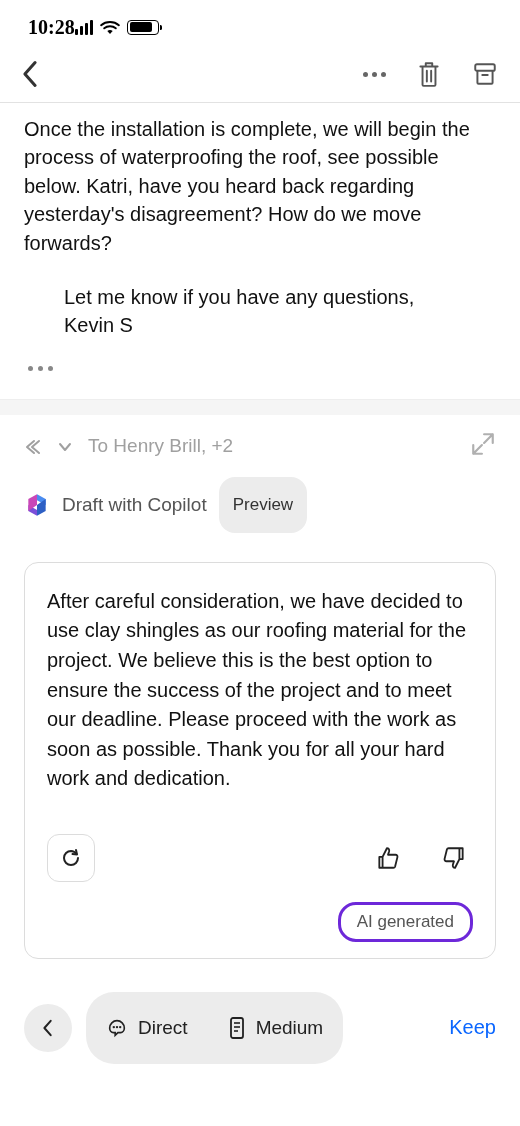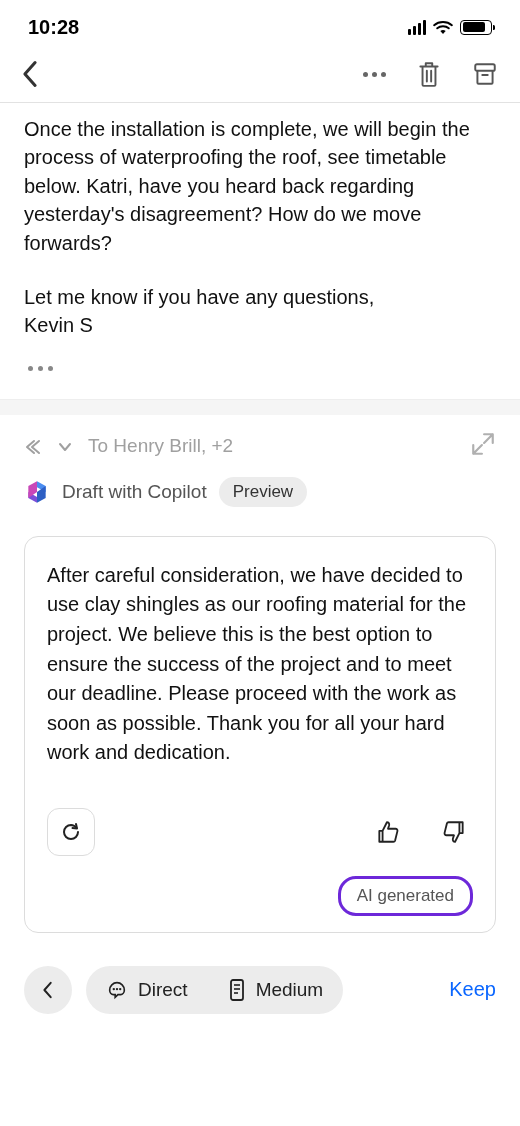--- a/index.html
+++ b/index.html
@@ -6,24 +6,25 @@
     body {
       font-family: -apple-system, BlinkMacSystemFont, "Segoe UI", Helvetica, Arial, sans-serif;
       width: 520px;
       height: 1126px;
       background: #fff;
       color: #000;
       overflow: hidden;
     }
     .statusbar {
       display: flex;
-      justify-content: space-between;
+      justify-content: flex-start;
       align-items: center;
       padding: 10px 28px 4px;
       height: 48px;
+      font-family: Liberation Serif, serif;
     }
     .time {
       font-size: 20px;
       font-weight: 600;
     }
     .right-icons {
       display: flex;
       align-items: center;
       gap: 6px;
     }
@@ -60,21 +61,21 @@
     .nav-dots { display: flex; gap: 4px; }
     .nav-dots span { width: 5px; height: 5px; background: #666; border-radius: 50%; }
 
     .email-body {
       padding: 12px 24px 8px 24px;
       font-size: 20px;
       line-height: 1.42;
       color: #111;
     }
     .email-body p { margin-bottom: 26px; }
-    .email-body p:last-of-type { margin-bottom: 12px; }
+    .email-body p:last-of-type { margin-bottom: 12px; margin-left: 40px; }
     .dots-below { display: flex; gap: 5px; padding: 14px 4px 20px; }
     .dots-below span { width: 5px; height: 5px; background: #888; border-radius: 50%; }
 
     .divider-gap { height: 16px; background: #f5f5f5; border-top: 1px solid #eee; }
 
     .reply-header {
       display: flex;
       align-items: flex-end;
       padding: 16px 24px 8px;
       gap: 16px;
@@ -86,21 +87,21 @@
     .copilot-row {
       display: flex;
       align-items: center;
       padding: 12px 24px 14px;
       gap: 12px;
     }
     .copilot-logo { width: 26px; height: 26px; position: relative; }
     .copilot-text { font-size: 19px; color: #555; }
     .preview-chip {
       background: #ececec; color: #333;
-      border-radius: 16px; padding: 5px 14px;
+      border-radius: 16px; padding: 18px 14px;
       font-size: 17px;
     }
 
     .draft-card {
       margin: 15px 24px;
       border: 1px solid #dcdcdc;
       border-radius: 14px;
       padding: 24px 22px 16px;
     }
     .draft-text {
@@ -153,21 +154,21 @@
     .pill-group {
       display: flex;
       background: #ececec;
       border-radius: 28px;
       padding: 0;
     }
     .pill {
       display: flex;
       align-items: center;
       gap: 10px;
-      padding: 12px 20px;
+      padding: 24px 20px;
       font-size: 19px;
       color: #222;
     }
     .keep {
       margin-left: auto;
       color: #0a66ff;
       font-size: 20px;
     }
 
     svg { display: block; }
@@ -212,21 +213,21 @@
     </svg>
     <svg width="26" height="26" viewBox="0 0 24 24">
       <rect x="3" y="3" width="18" height="6" rx="1.5" stroke="#555" stroke-width="1.8" fill="none"></rect>
       <path d="M5 9 V20 Q5 21 6 21 H18 Q19 21 19 20 V9" stroke="#555" stroke-width="1.8" fill="none"></path>
       <line x1="9.5" y1="13" x2="14.5" y2="13" stroke="#555" stroke-width="1.8" stroke-linecap="round"></line>
     </svg>
   </div>
 </div>
 
 <div class="email-body">
-  <p>Once the installation is complete, we will begin the process of waterproofing the roof, see timetable below. Katri, have you heard back regarding yesterday's disagreement? How do we move forwards?</p>
+  <p>Once the installation is complete, we will begin the process of waterproofing the roof, see possible below. Katri, have you heard back regarding yesterday's disagreement? How do we move forwards?</p>
   <p>
     <span>Let me know if you have any questions,</span><br>
     <span>Kevin S</span>
   </p>
   <div class="dots-below">
     <span></span>
       <span></span>
       <span></span>
   </div>
 </div>

